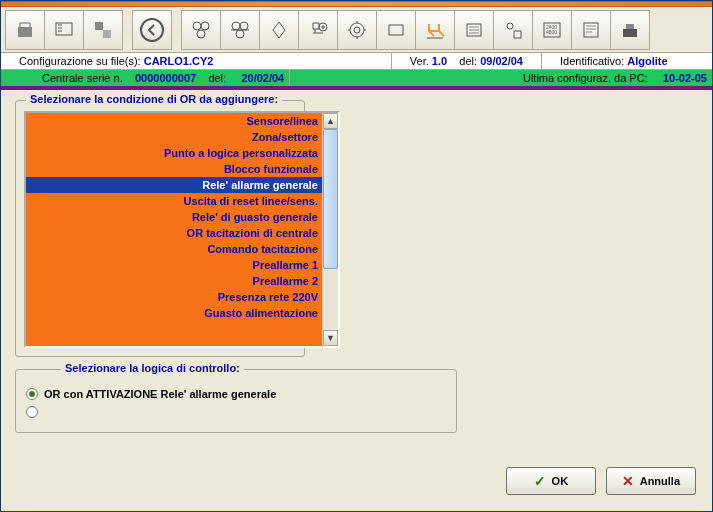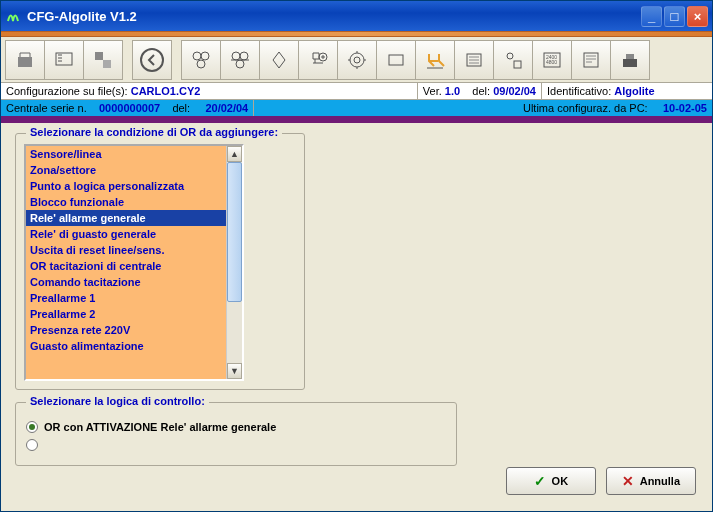--- a/index.html
+++ b/index.html
@@ -76,60 +76,62 @@
     cursor: pointer;
   }
   .infobar {
     display: flex;
     border-bottom: 1px solid #aca899;
     background: #fff;
     color: #000;
   }
   .infobar .cell {
     border-right: 1px solid #aca899;
-    padding: 2px 5px;
+    padding: 2px 18px;
     white-space: nowrap;
   }
   .infobar .cell:last-child { border-right: none; }
   .blue { color: #0000c0; font-weight: bold; }
   .infobar2 {
     display: flex;
-    border-bottom: 7px solid #701a75;
-    background: #0ea5e9;
+    border-bottom: 4px solid #701a75;
+    background: #22c55e;
     color: #000;
+    padding-left: 36px;
   }
   .infobar2 .cell {
     border-right: 1px solid #aca899;
     padding: 2px 5px;
     white-space: nowrap;
   }
   .infobar2 .cell:last-child { border-right: none; flex:1; text-align:right; }
   .main {
     padding: 10px 14px 8px 14px;
   }
   .group {
     border: 1px solid #aca899;
     border-radius: 3px;
     padding: 10px 16px 8px 8px;
     position: relative;
     background: #ece9d8;
+    text-align: right;
   }
   .group-title {
     position: absolute;
     top: -8px;
     left: 10px;
     background: #ece9d8;
     padding: 0 4px;
     color: #0000c0;
     font-weight: bold;
   }
   .listbox {
     border: 2px inset #fff;
-    background: #fdba74;
-    width: 220px;
+    background: #f97316;
+    width: 316px;
     height: 237px;
     overflow: hidden;
     position: relative;
   }
   .list-inner {
     position: absolute;
     left: 0; top: 0;
     width: calc(100% - 16px);
   }
   .list-item {
@@ -165,21 +167,21 @@
     border: 1px solid #7da2ce;
     border-radius: 2px;
   }
   .radios {
     margin-top: 12px;
     border: 1px solid #aca899;
     border-radius: 3px;
     padding: 12px 10px 8px 10px;
     position: relative;
   }
-  .radios .group-title { top: -8px; }
+  .radios .group-title { top: -8px; margin-left: 35px; }
   .radio-row {
     display: flex;
     align-items: flex-start;
     margin: 6px 0;
     gap: 6px;
     font-weight: bold;
     color: #000;
   }
   .radio {
     width: 12px; height: 12px;
@@ -221,33 +223,20 @@
   .x-mark { color: #c02020; font-size: 14px; }
   .bottom-group {
     width: 442px;
   }
 </style>
 </head>
 <body>
 
 <div class="window">
 
-  <div class="titlebar">
-    <span class="appicon">
-      <svg viewBox="0 0 16 16">
-          <path d="M3 13 Q6 2 8 13 Q10 2 13 13" stroke="#7cff60" stroke-width="2" fill="none"></path>
-        </svg>
-    </span>
-    <span class="title">CFG-Algolite V1.2</span>
-    <div class="tb-btns">
-      <div class="tb-btn tb-min">_</div>
-      <div class="tb-btn tb-max">□</div>
-      <div class="tb-btn tb-close">×</div>
-    </div>
-  </div>
 
   <div class="redbar"></div>
 
   <div class="toolbar">
     <div class="tbtn">
         <svg width="22" height="22">
           <rect x="4" y="8" width="14" height="10" fill="#888"></rect>
           <path d="M6 8 L6 4 L16 4 L16 8" stroke="#666" fill="none"></path>
         </svg>
       </div>
@@ -389,22 +378,22 @@
 
     <div class="group" style="width:290px;">
       <div class="group-title">Selezionare la condizione di OR da aggiungere:</div>
       <div class="listbox">
         <div class="list-inner" id="list-inner">
             <div class="list-item">Sensore/linea</div>
             <div class="list-item">Zona/settore</div>
             <div class="list-item">Punto a logica personalizzata</div>
             <div class="list-item">Blocco funzionale</div>
             <div class="list-item selected">Rele' allarme generale</div>
+            <div class="list-item">Uscita di reset linee/sens.</div>
             <div class="list-item">Rele' di guasto generale</div>
-            <div class="list-item">Uscita di reset linee/sens.</div>
             <div class="list-item">OR tacitazioni di centrale</div>
             <div class="list-item">Comando tacitazione</div>
             <div class="list-item">Preallarme 1</div>
             <div class="list-item">Preallarme 2</div>
             <div class="list-item">Presenza rete 220V</div>
             <div class="list-item">Guasto alimentazione</div>
           </div>
         <div class="scrollbar">
           <div class="sb-btn">▲</div>
           <div class="sb-thumb"></div>

